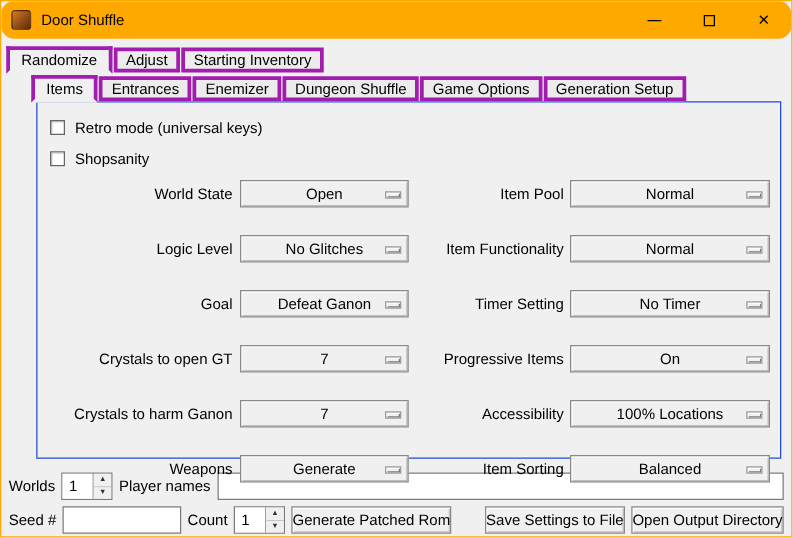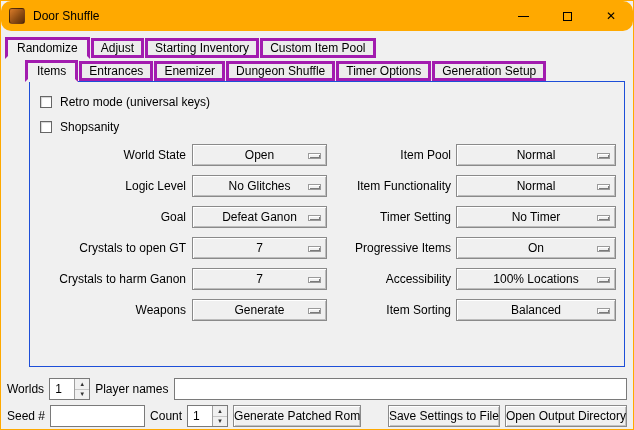--- a/index.html
+++ b/index.html
@@ -27,21 +27,21 @@
   .tab { background:#ececec; border:3px solid #a21caf; padding:2px 7px 3px; font-size:12px;
          color:#000; margin-right:1px; height:20px; display:flex; align-items:center; cursor:default; }
   .tab.selected { background:#f0f0f0; height:22px; padding:2px 9px 3px; position:relative; z-index:3;
          border-bottom-color:#f0f0f0; margin-bottom:-1px; }
   
   .pane { margin:0 8px 0 28px; border:1px solid #1d4ed8; height:286px; background:#f0f0f0;
           padding:8px 0 0 6px; position:relative; z-index:1; }
   .cb-row { display:flex; align-items:center; gap:8px; height:15px; margin:4px 0 10px 4px; font-size:12px; }
   .checkbox { width:12px; height:12px; background:#fff; border:1px solid #666;
               box-shadow:inset 1px 1px 1px rgba(0,0,0,.18); cursor:default; }
-  .opts { margin-top:10px; display:flex; flex-direction:column; gap:9px; }
+  .opts { margin-top:10px; display:flex; flex-direction:column; gap:22px; }
   .opt-row { display:flex; align-items:center; height:22px; }
   .opt-label { font-size:12px; color:#000; text-align:right; }
   .l1 { width:150px; }
   .l2 { width:103px; margin-left:21px; }
   .dd { position:relative; height:22px; background:#f0f0f0; border:1px solid #8a8a8a;
         box-shadow:inset 1px 1px 0 #ffffff, inset -1px -1px 0 #bdbdbd;
         display:flex; align-items:center; justify-content:center; font-size:12px; cursor:default; }
   .dd1 { width:135px; margin-left:6px; }
   .dd2 { width:160px; margin-left:5px; }
   .dd-ind { position:absolute; right:5px; top:8px; width:13px; height:6px; background:#f0f0f0;
@@ -83,29 +83,28 @@
       <div class="win-btn">
         <span class="close-glyph">✕</span>
       </div>
     </div>
   </div>
 
   <div class="tabbar main-tabs">
     <div class="tab selected">Randomize</div>
     <div class="tab">Adjust</div>
     <div class="tab">Starting Inventory</div>
-    <div class="tab">Custom Item Pool</div>
   </div>
 
   <div class="tabbar sub-tabs">
     <div class="tab selected">Items</div>
     <div class="tab">Entrances</div>
     <div class="tab">Enemizer</div>
     <div class="tab">Dungeon Shuffle</div>
-    <div class="tab">Timer Options</div>
+    <div class="tab">Game Options</div>
     <div class="tab">Generation Setup</div>
   </div>
 
   <div class="pane">
 
     <div class="cb-row">
       <div class="checkbox"></div>
       <span class="lbl">Retro mode (universal keys)</span>
     </div>
     <div class="cb-row">

